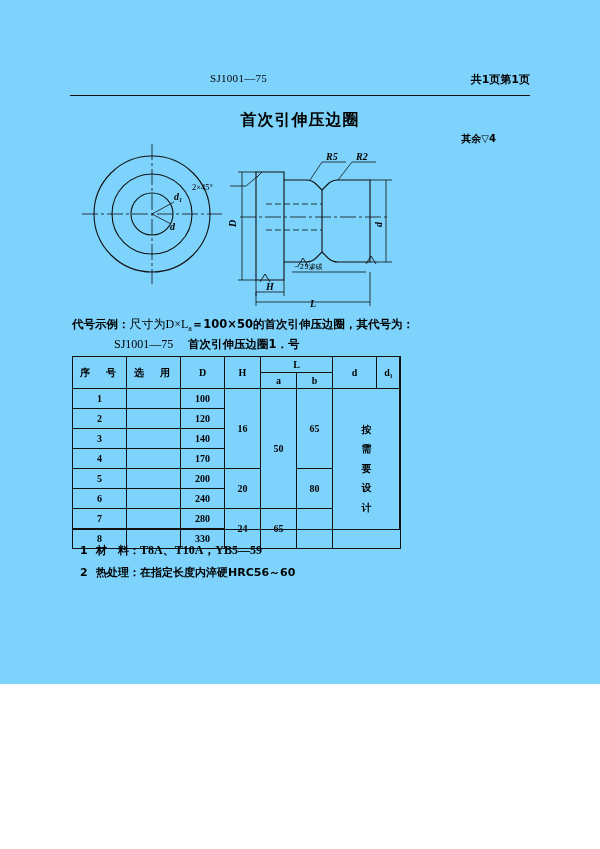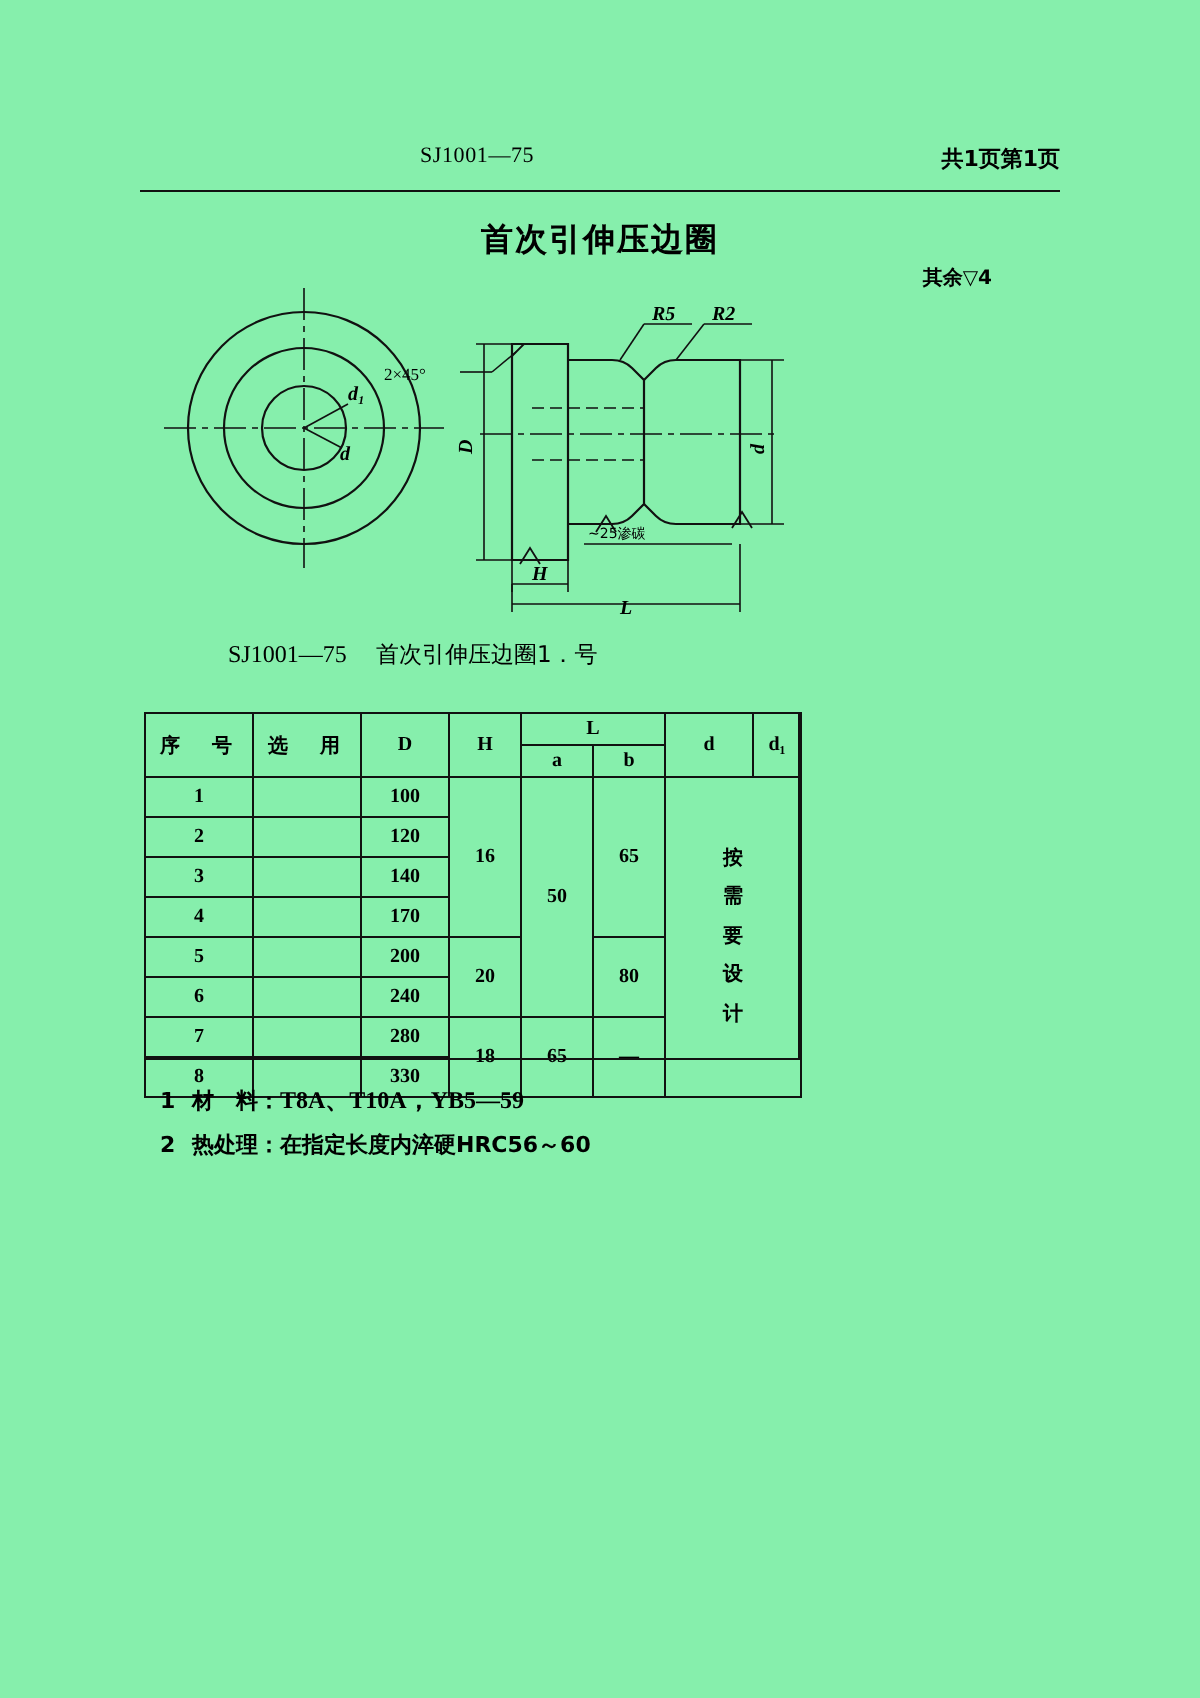--- a/index.html
+++ b/index.html
@@ -11,22 +11,22 @@
     width: 600px;
     height: 849px;
     position: relative;
     font-family: "Liberation Serif", "DejaVu Serif", serif;
     color: #000000;
     overflow: hidden;
   }
   .page {
     position: absolute;
     left: 0; top: 0;
-    width: 600px; height: 849px;
-    background: #86efac;
+    width: 600px; height: 684px;
+    background: #7dd3fc;
   }
   
   .hdr {
     position: absolute;
     left: 70px; top: 72px;
     width: 460px; height: 18px;
   }
   .hdr-std {
     position: absolute;
     left: 140px; top: 0;
@@ -80,21 +80,21 @@
   }
   .codeex .ln1 .norm { font-weight: normal; font-family: "Liberation Serif", serif; font-size: 12px;}
   .codeex .ln2 {
     font-size: 11.5px;
     margin-top: 4px;
     padding-left: 42px;
     white-space: nowrap;
     font-family: "DejaVu Sans", sans-serif;
   }
   .codeex .ln2 .ser { font-family: "Liberation Serif", serif; font-size: 12px; font-weight: normal;}
-  .codeex .ln2 .bold { font-weight: normal; margin-top: 44px; }
+  .codeex .ln2 .bold { font-weight: bold; margin-top: 44px; }
 
   
   .tbl-wrap {
     position: absolute;
     left: 72px; top: 356px;
     width: 328px;
   }
   table.spec {
     border-collapse: collapse;
     width: 328px;
@@ -275,20 +275,23 @@
       <text class="lbl-i" x="286" y="28">R2</text>
 
       <text class="lbl-s" x="122" y="58">2×45°</text>
 
       <text class="cjk-s" x="224" y="137">~25渗碳</text>
     </svg>
     <div style="position:absolute; right:34px; top:0; font-size:10px; font-family:'DejaVu Sans',sans-serif; font-weight:bold;text-align:right;">其余▽4</div>
   </div>
 
   <div class="codeex">
+    <div class="ln1">
+      <span>代号示例：</span><span class="norm">尺寸为D×L</span><sub class="norm" style="font-size:8px">a</sub><span>＝100×50的首次引伸压边圈，其代号为：</span>
+    </div>
     <div class="ln2">
       <span class="ser">SJ1001—75</span>
       &nbsp;&nbsp;
       <span class="bold">首次引伸压边圈1．号</span>
     </div>
   </div>
 
   <div class="tbl-wrap">
     <table class="spec">
       <colgroup>
@@ -356,21 +359,21 @@
         </tr>
         <tr>
           <td class="num">6</td>
           <td></td>
           <td class="num">240</td>
         </tr>
         <tr>
           <td class="num">7</td>
           <td></td>
           <td class="num">280</td>
-          <td class="num" rowspan="2">18</td>
+          <td class="num" rowspan="2">24</td>
           <td class="num" rowspan="2">65</td>
           <td class="num" rowspan="2">—</td>
         </tr>
         <tr>
           <td class="num">8</td>
           <td></td>
           <td class="num">330</td>
         </tr>
       </tbody>
     </table>

